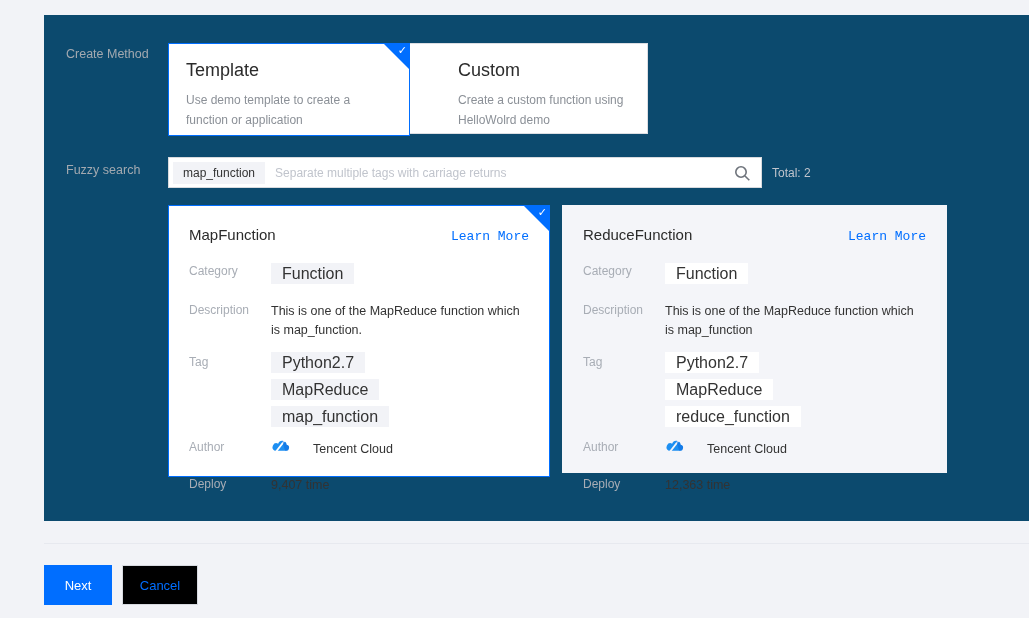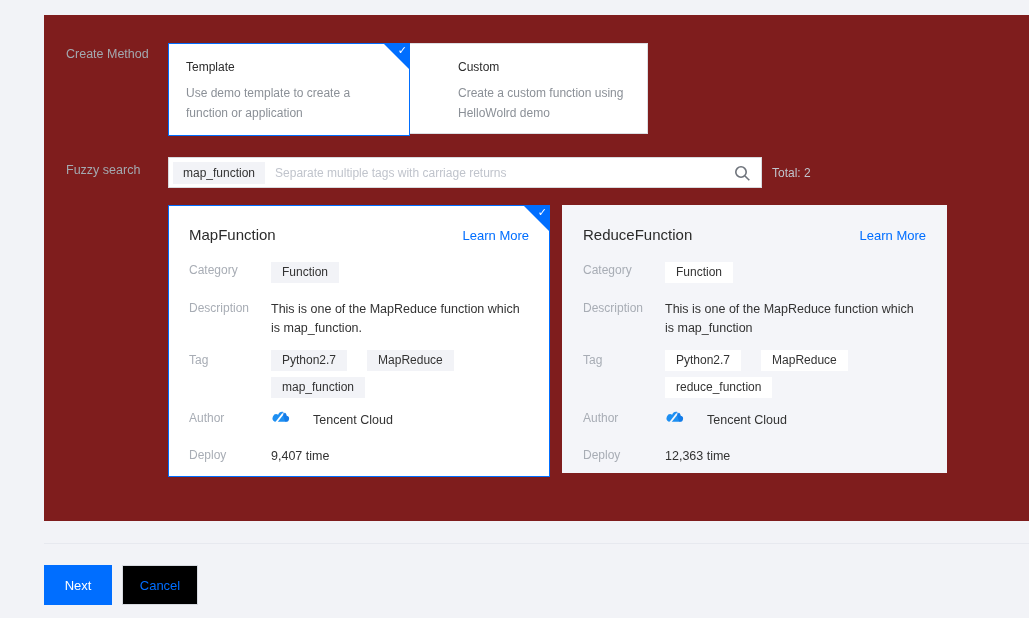--- a/index.html
+++ b/index.html
@@ -10,21 +10,21 @@
     color:#333;
     font-size:12px;
     position:relative;
     overflow:hidden;
   }
   .screen { position:absolute; inset:0; }
 
   
   .panel {
     position:absolute; left:44px; top:15px; right:0; height:506px;
-    background:#7f1d1d;
+    background:#0c4a6e;
   }
   .form-label {
     position:absolute; color:#a3a9b0; font-size:12.5px;
   }
   .lbl-method { left:22px; top:32px; }
   .lbl-search { left:22px; top:148px; }
 
   
   .method-box {
     position:absolute; left:124px; top:28px; width:480px; height:91px;
@@ -32,21 +32,21 @@
   }
   .method-card {
     position:absolute; top:0; height:89px; width:240px;
     padding:16px 16px 0 17px; cursor:pointer;
   }
   .method-card.selected {
     left:-1px; top:-1px; height:93px; width:242px;
     border:1px solid #006eff; background:#fff; z-index:2;
   }
   .method-card.plain { left:240px;margin-left:32px; }
-  .m-title { font-size:12px; color:#2b2b2b; margin-bottom:9px; }
+  .m-title { font-size:18px; color:#2b2b2b; margin-bottom:9px; }
   .m-desc  { font-size:12px; color:#8b9097; line-height:20px; max-width:205px; }
 
   
   .corner {
     position:absolute; top:0; right:0; width:0; height:0;
     border-top:25px solid #006eff; border-left:25px solid transparent;
   }
   .corner-check {
     position:absolute; top:1px; right:2px; color:#fff; font-size:11px;
     line-height:11px; z-index:3;
@@ -83,32 +83,32 @@
   }
   .tpl-card.unselected {
     left:518px; width:385px; height:268px;
     background:#f4f5f9; border:1px solid #f4f5f9; cursor:pointer;
   }
   .card-head {
     display:flex; justify-content:space-between; align-items:baseline;
     margin-bottom:17px;
   }
   .card-title { font-size:15px; color:#2b2b2b; }
-  .learn-more { font-size:13px; color:#006eff; text-decoration:none; cursor:pointer; }
+  .learn-more { font-size:13px; color:#006eff; text-decoration:none; cursor:pointer;font-family:Liberation Mono, monospace; }
 
   .field { display:flex; margin-bottom:15px; }
   .f-label { flex:0 0 82px; color:#a8adb5; font-size:12px; padding-top:3px; }
   .f-value { color:#333; font-size:12.5px; line-height:19px; padding-top:2px; }
   .field.desc-row { margin-bottom:12px; }
   .field.desc-row .f-value { max-width:282px; }
   .field.tag-row { margin-bottom:10px; }
   .tags { display:flex; flex-wrap:wrap; gap:6px 20px; max-width:220px; padding-top:0;align-items:center; }
   .pill {
     display:inline-block; background:#f2f3f7; color:#333;
-    padding:3px 11px; font-size:12px; line-height:15px; white-space:nowrap;
+    padding:3px 11px; font-size:16px; line-height:15px; white-space:nowrap;
   }
   .tpl-card.unselected .pill { background:#ffffff; }
   .author-value { display:flex; align-items:center; gap:23px; }
   .cloud-icon { display:inline-block; }
 
   
   .footer-sep {
     position:absolute; left:44px; right:0; top:543px; height:1px; background:#fafbfd;
     border-top:1px solid #e7e9ef;
   }

